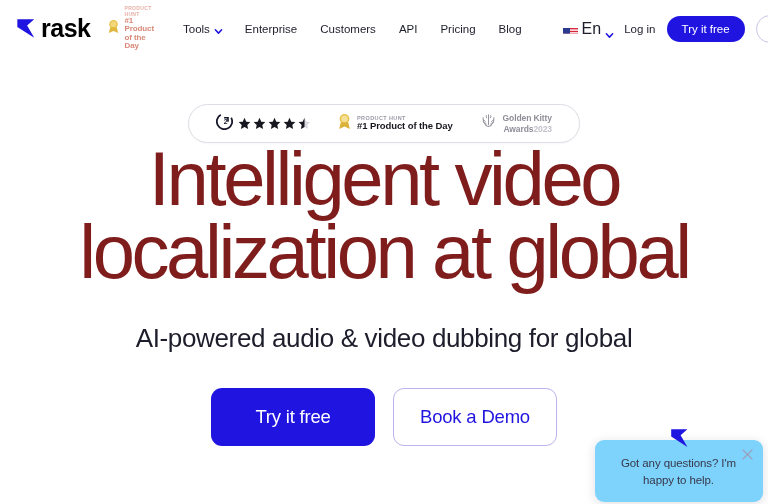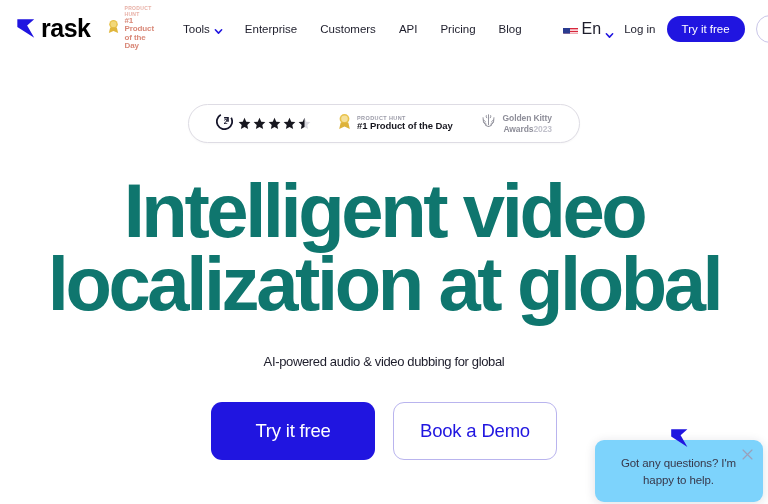--- a/index.html
+++ b/index.html
@@ -184,29 +184,28 @@
     font-weight: 700;
     color: #8e8e99;
     display: block;
     letter-spacing: -0.1px;
   }
   .gk-year { color: #c2c2cc; }
 
   .headline {
     font-size: 76px;
     line-height: 0.96;
-    font-weight: 700;
+    font-weight: 400;
     letter-spacing: -3.4px;
-    color: #0f766e;
-    margin-top: 32px;
+    color: #7f1d1d;
     font-family: "Liberation Sans", sans-serif;
   }
   .subhead {
     margin-top: 32px;
-    font-size: 13px;
+    font-size: 26px;
     line-height: 1.34;
     color: #1d1d2b;
     font-weight: 400;
     letter-spacing: -0.35px;
   }
 
   .cta-row {
     margin-top: 32px;
     display: flex;
     justify-content: center;

